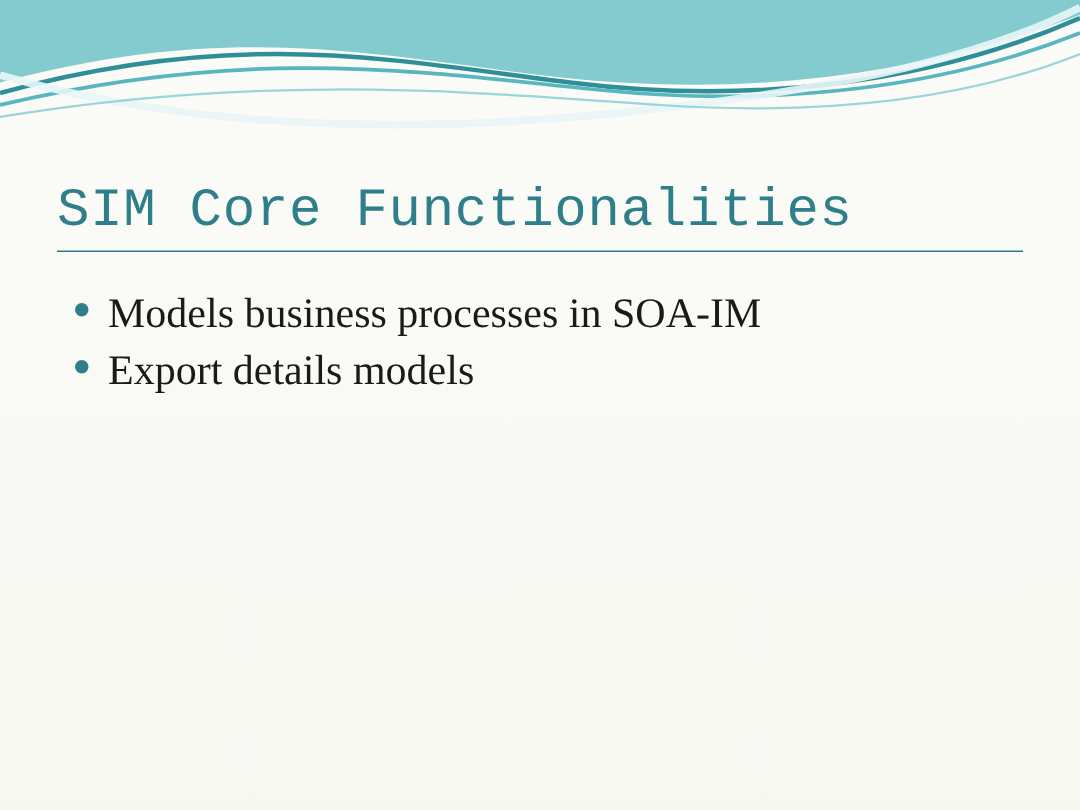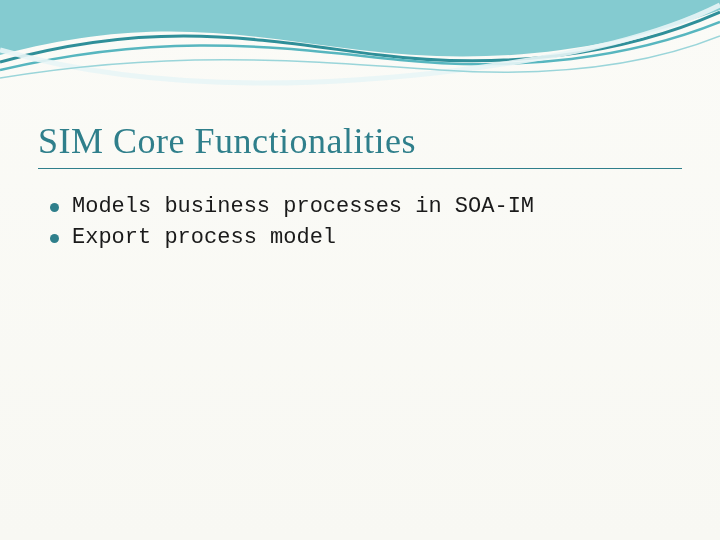--- a/index.html
+++ b/index.html
@@ -33,35 +33,35 @@
     right: 38px;
   }
   .title {
     font-size: 36px;
     color: #2f7f8b;
     font-weight: 400;
     letter-spacing: 0.5px;
     border-bottom: 1px solid #2f7f8b;
     padding-bottom: 6px;
     margin-bottom: 24px;
-    font-family: Liberation Serif, serif;
+    font-family: Liberation Mono, monospace;
   }
   ul.bullets {
     list-style: none;
     padding: 0;
     margin: 0 0 0 10px;
   }
   ul.bullets li {
     position: relative;
     padding-left: 24px;
-    font-size: 22px;
+    font-size: 28px;
     line-height: 1.3;
     color: #1a1a1a;
     margin-bottom: 2px;
-    font-family: Liberation Mono, monospace;
+    font-family: Liberation Serif, serif;
   }
   ul.bullets li::before {
     content: "";
     position: absolute;
     left: 2px;
     top: 10px;
     width: 9px;
     height: 9px;
     border-radius: 50%;
     background: #2f7f8b;
@@ -82,17 +82,17 @@
 
     <path d="M0,50 C140,90 300,90 460,70 C580,55 660,35 720,5" fill="none" stroke="#e8f5f6" stroke-width="5" opacity="0.9"></path>
 
     <path d="M0,78 C180,48 320,62 440,70 C560,78 650,64 720,36" fill="none" stroke="#8fd0d6" stroke-width="1.5" opacity="0.9"></path>
   </svg>
 
   <div class="content">
     <div class="title">SIM Core Functionalities</div>
     <ul class="bullets">
       <li>Models business processes in SOA-IM</li>
-      <li>Export process model</li>
+      <li>Export details models</li>
     </ul>
   </div>
 
 </div>
 
 </body></html>

